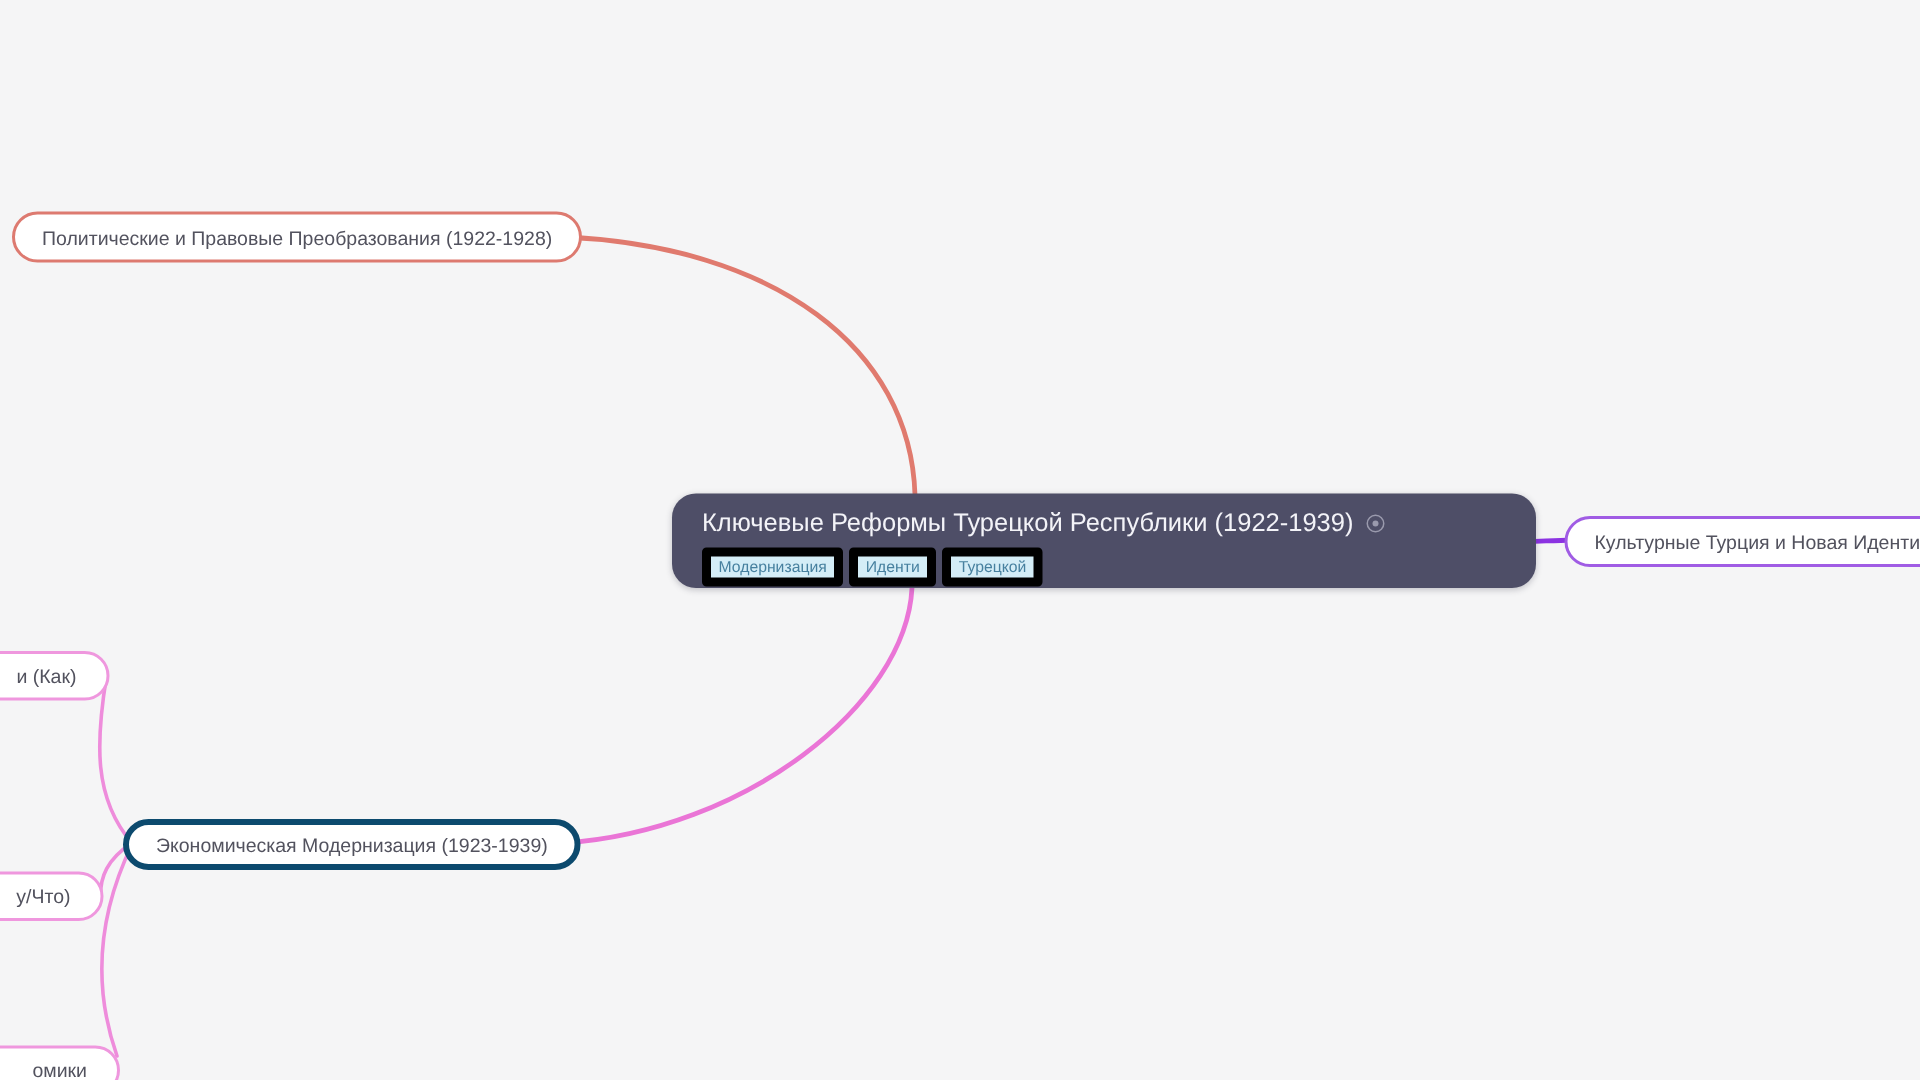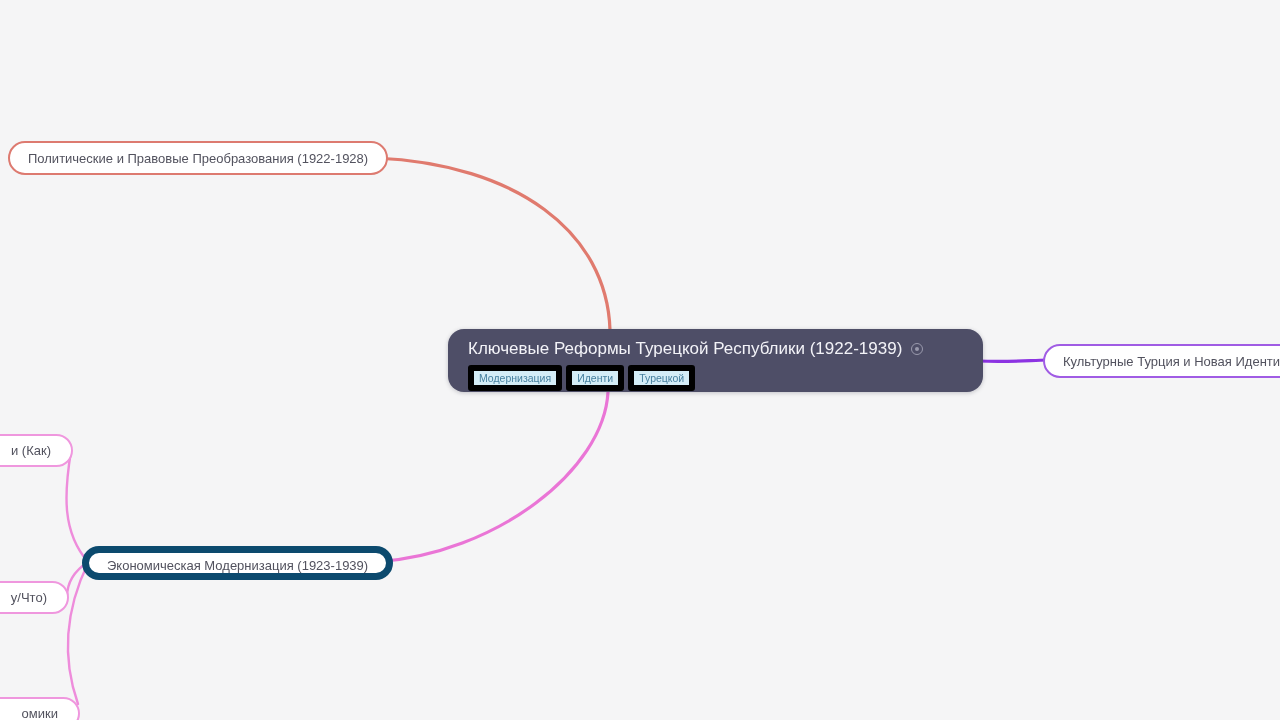--- a/index.html
+++ b/index.html
@@ -14,35 +14,35 @@
   .pill {
     position:absolute; z-index:2;
     background:#ffffff;
     border-radius:18px;
     font-size:13px; color:#52525e;
     white-space:nowrap;
     display:flex; align-items:center;
     padding:0 18px; height:34px;
   }
   .pill-politics { left:-8px;  top:141px; border:2px solid #dd7a70; }
-  .pill-economy  { left:66px;  top:546px; border:7px solid #0c4a6e;align-items:flex-end; }
+  .pill-economy  { left:66px;  top:546px; border:4px solid #0c4a6e; }
   .pill-culture  { left:1027px;top:344px; border:2px solid #a05ce4; }
 
   .pill-partial {
     border:2px solid #ef97de;
     justify-content:flex-end;
     width:300px; height:33px; padding:0 20px;
   }
   .pill-child1 { left:-243px; top:434px; }
   .pill-child2 { left:-247px; top:581px; }
   .pill-child3 { left:-236px; top:697px; }
 
   .root-node {
     position:absolute; z-index:3;
-    left:432px; top:329px; width:535px; height:63px;
+    left:432px; top:329px; width:576px; height:63px;
     background:#4e4e67; border-radius:16px;
     padding:9px 20px 0 20px;
     box-shadow:0 1px 4px rgba(40,40,60,0.25);
   }
   .root-title-row { display:flex; align-items:center; gap:9px; }
   .root-title { color:#f3f3f8; font-size:17px; line-height:22px; }
   .collapse-icon {
     width:12px; height:12px; flex:none;
     border:1.5px solid #9a9aad; border-radius:50%;
     position:relative;

